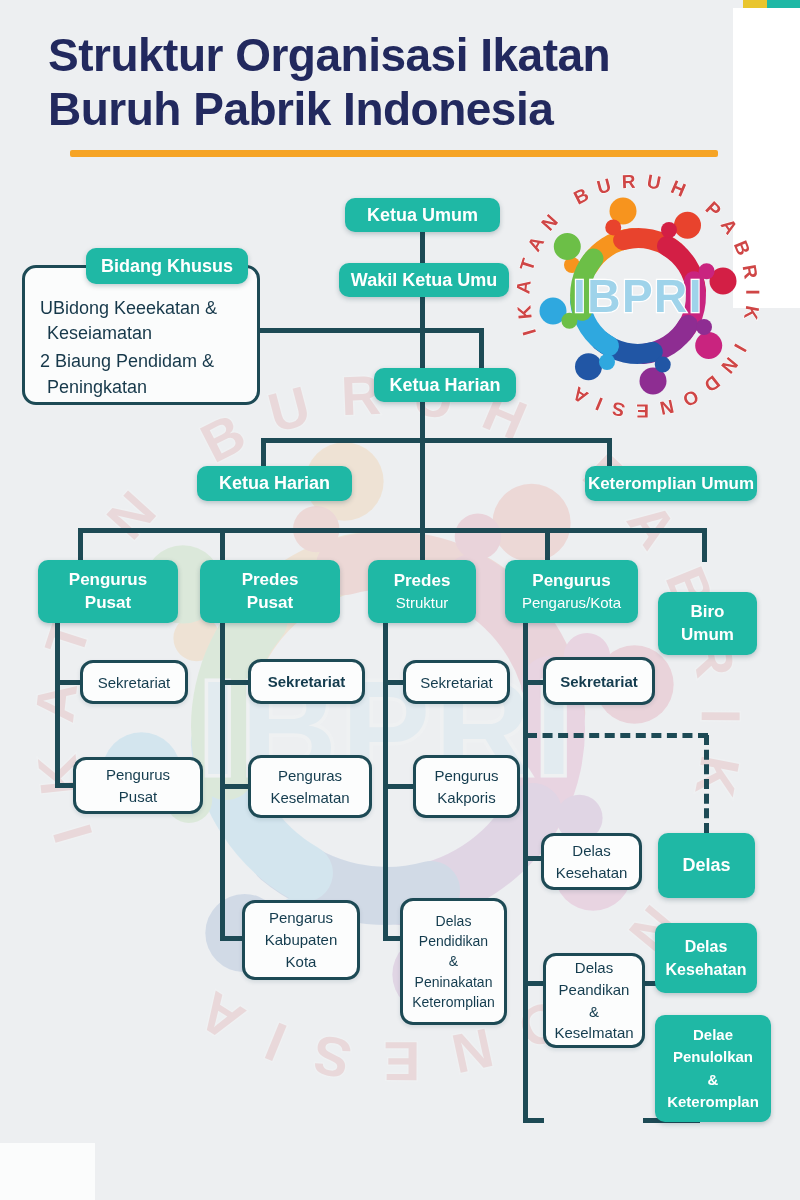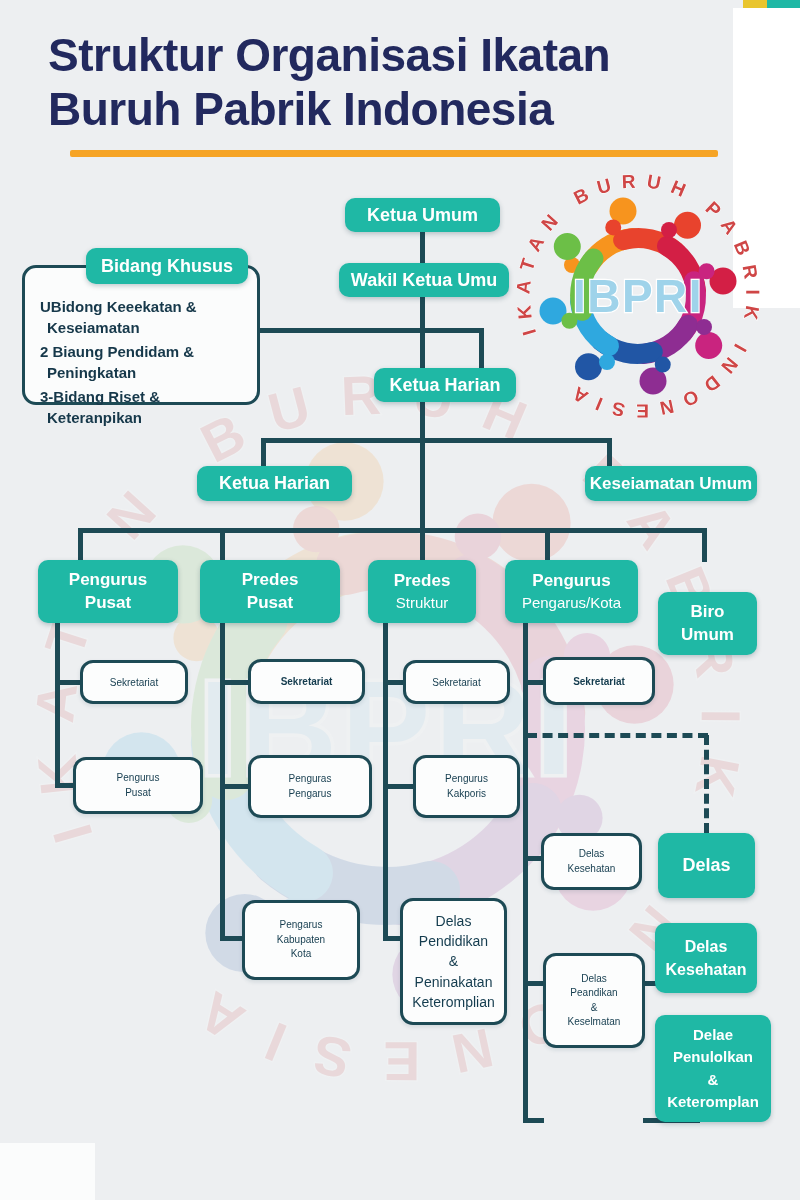--- a/index.html
+++ b/index.html
@@ -14,32 +14,32 @@
   .rule{position:absolute;left:70px;top:150px;width:648px;height:7px;background:#f6a426;border-radius:2px;}
   .lyr-svg{position:absolute;left:0;top:0;z-index:1;}
   .conn{position:absolute;background:#1d4a55;z-index:2;}
   .conn-dash-h{position:absolute;border-top:5px dashed #1d4a55;z-index:2;}
   .conn-dash-v{position:absolute;border-left:5px dashed #1d4a55;z-index:2;}
   .bx{position:absolute;z-index:3;display:flex;align-items:center;justify-content:center;
       text-align:center;border-radius:10px;box-sizing:border-box;}
   .t{background:#1fb8a5;color:#ffffff;font-weight:700;font-size:18px;
      box-shadow:0 2px 5px rgba(20,60,70,.25);}
   .w{background:#fcfdfd;border:3px solid #1d4a55;border-radius:13px;color:#143c4e;
-     font-size:10px;box-shadow:0 2px 4px rgba(20,60,70,.12);}
+     font-size:15px;box-shadow:0 2px 4px rgba(20,60,70,.12);}
   .pre{white-space:pre-line;line-height:1.45;}
   .bold{font-weight:700;}
   .stack{display:flex;flex-direction:column;align-items:center;justify-content:center;}
   .b1{display:block;font-weight:700;font-size:17px;line-height:1.35;}
   .b2{display:block;font-weight:700;font-size:17px;line-height:1.35;}
   .b2.norm{font-weight:400;font-size:15px;}
   .bk-box{position:absolute;left:22px;top:265px;width:238px;height:140px;background:#fbfcfc;
           border:3px solid #1d4a55;border-radius:14px;box-sizing:border-box;z-index:3;}
   .bk-head{left:63px;top:248px;width:162px;height:36px;z-index:4;margin-left:23px;}
   .bk-list{position:absolute;left:34px;top:296px;width:212px;z-index:4;color:#16384a;
-           font-size:15px;line-height:1.4;font-weight:700;}
+           font-size:18px;line-height:1.4;font-weight:400;}
   .bk-item{padding-left:13px;text-indent:-7px;margin-bottom:3px;}
 </style>
 </head>
 <body>
 
 <div class="page">
 
   <div class="corner-white"></div>
   <div class="strip-yellow"></div>
   <div class="strip-teal"></div>
@@ -132,21 +132,21 @@
   <div class="conn" style="left:523px;top:1118px;width:21px;height:5px;"></div>
   <div class="conn" style="left:643px;top:981px;width:14px;height:5px;"></div>
   <div class="conn" style="left:643px;top:1118px;width:57px;height:5px;"></div>
   <div class="conn-dash-h" style="left:527px;top:733px;width:181px;"></div>
   <div class="conn-dash-v" style="left:704px;top:735px;height:98px;"></div>
 
   <div class="bx t" style="left:345px;top:198px;width:155px;height:34px;">Ketua Umum</div>
   <div class="bx t" style="left:339px;top:263px;width:170px;height:34px;">Wakil Ketua Umu</div>
   <div class="bx t" style="left:374px;top:368px;width:142px;height:34px;">Ketua Harian</div>
   <div class="bx t" style="left:197px;top:466px;width:155px;height:35px;">Ketua Harian</div>
-  <div class="bx t" style="left:585px;top:466px;width:172px;height:35px;font-size:17px;">Keseiamatan Umum</div>
+  <div class="bx t" style="left:585px;top:466px;width:172px;height:35px;font-size:17px;">Keteromplian Umum</div>
 
   <div class="bx t stack" style="left:38px;top:560px;width:140px;height:63px;">
     <span class="b1">Pengurus</span>
     <span class="b2">Pusat</span>
   </div>
   <div class="bx t stack" style="left:200px;top:560px;width:140px;height:63px;">
     <span class="b1">Predes</span>
     <span class="b2">Pusat</span>
   </div>
   <div class="bx t stack" style="left:368px;top:560px;width:108px;height:63px;">
@@ -160,32 +160,31 @@
   <div class="bx t stack" style="left:658px;top:592px;width:99px;height:63px;">
     <span class="b1">Biro</span>
     <span class="b2">Umum</span>
   </div>
 
   <div class="bk-box"></div>
   <div class="bx t bk-head">Bidang Khusus</div>
   <div class="bk-list">
     <div class="bk-item">UBidong Keeekatan &amp; Keseiamatan</div>
     <div class="bk-item">2 Biaung Pendidam &amp; Peningkatan</div>
-    <div class="bk-item">3-Bidang Riset &amp; Keteranpikan</div>
   </div>
 
   <div class="bx w" style="left:80px;top:660px;width:108px;height:44px;">Sekretariat</div>
   <div class="bx w bold" style="left:248px;top:659px;width:117px;height:45px;">Sekretariat</div>
   <div class="bx w" style="left:403px;top:660px;width:107px;height:44px;">Sekretariat</div>
   <div class="bx w bold" style="left:543px;top:657px;width:112px;height:48px;">Sekretariat</div>
 
   <div class="bx w pre" style="left:73px;top:757px;width:130px;height:57px;">Pengurus
 Pusat</div>
   <div class="bx w pre" style="left:248px;top:755px;width:124px;height:63px;">Penguras
-Pengarus</div>
+Keselmatan</div>
   <div class="bx w pre" style="left:413px;top:755px;width:107px;height:63px;">Pengurus
 Kakporis</div>
   <div class="bx w pre" style="left:242px;top:900px;width:118px;height:80px;">Pengarus
 Kabupaten
 Kota</div>
   <div class="bx w pre" style="left:400px;top:898px;width:107px;height:127px;font-size:14px;">Delas
 Pendidikan
 &amp;
 Peninakatan
 Keteromplian</div>

